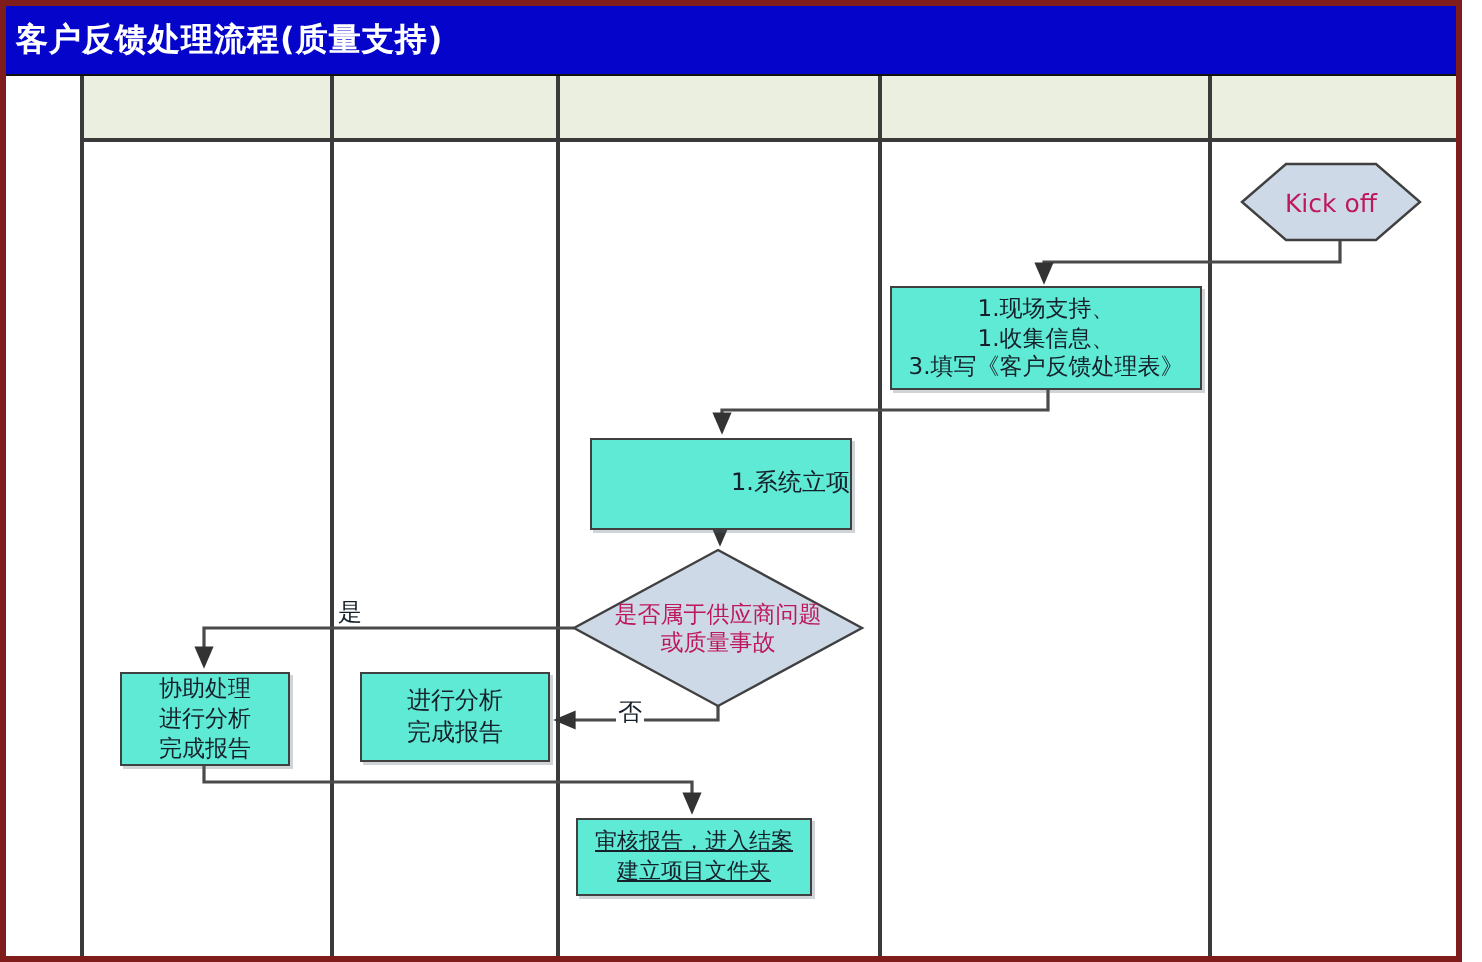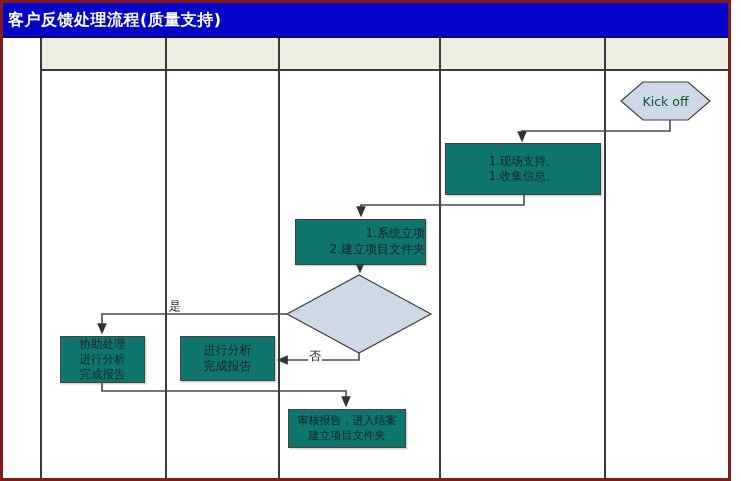--- a/index.html
+++ b/index.html
@@ -13,30 +13,30 @@
     position:absolute;left:0;top:0;right:0;height:35px;
     background:#0404cb;border-bottom:1px solid #101010;box-sizing:border-box;
     color:#ffffff;font-size:16px;font-weight:bold;line-height:34px;
     padding-left:5px;letter-spacing:0.5px;z-index:6;
   }
   .vline{position:absolute;top:35px;bottom:0;width:2px;background:#3a3a3a;z-index:2;}
   .hcell{position:absolute;top:35px;height:31px;background:#ebefdf;z-index:1;}
   .hline{position:absolute;left:37px;right:0;top:66px;height:2px;background:#3a3a3a;z-index:2;}
   .overlay{position:absolute;left:0;top:0;z-index:3;pointer-events:none;}
   .pbox{
-    position:absolute;background:#0f766e;border:1px solid #404040;
+    position:absolute;background:#5eead4;border:1px solid #404040;
     box-sizing:border-box;z-index:4;
     display:flex;flex-direction:column;align-items:center;justify-content:center;
     color:#16202b;text-align:center;
     box-shadow:1.5px 1.5px 0 rgba(90,100,110,0.28);
   }
   .pbox div{line-height:1.3;white-space:nowrap;}
   .shape-text{
     position:absolute;z-index:4;display:flex;flex-direction:column;
-    align-items:center;justify-content:center;color:#14532d;text-align:center;
+    align-items:center;justify-content:center;color:#be185d;text-align:center;
   }
   .shape-text div{line-height:1.25;white-space:nowrap;}
   .edge-label{
     position:absolute;z-index:5;background:#ffffff;color:#16202b;
     font-size:12px;line-height:13px;padding:0 1px;
   }
   .fs11{font-size:11px;} .fs115{font-size:11.5px;} .fs12{font-size:12px;} .fs125{font-size:12.5px;}
 </style>
 </head>
 <body>
@@ -71,43 +71,47 @@
       <polyline points="284,311 99,311 99,329" marker-end="url(#arr)"></polyline>
       <polyline points="356,350 356,357 276,357" marker-end="url(#arr)"></polyline>
       <polyline points="99,380 99,388 343,388 343,402" marker-end="url(#arr)"></polyline>
     </g>
     <polygon points="618,98 640,79 685,79 707,98 685,117 640,117" fill="#cdd9e6" stroke="#404040" stroke-width="1.2"></polygon>
     <polygon points="356,272 428,311 356,350 284,311" fill="#cdd9e6" stroke="#404040" stroke-width="1.2"></polygon>
   </svg>
 
   <div class="shape-text fs125" style="left:618px;top:79px;width:89px;height:38px;">Kick off</div>
 
+  <div class="shape-text fs115" style="left:286px;top:293px;width:140px;height:36px;">
+    <div>是否属于供应商问题</div>
+    <div>或质量事故</div>
+  </div>
 
   <div class="pbox fs115" style="left:442px;top:140px;width:156px;height:52px;">
     <div>1.现场支持、</div>
     <div>1.收集信息、</div>
+    <div>3.填写《客户反馈处理表》</div>
   </div>
 
   <div class="pbox fs12" style="left:292px;top:216px;width:131px;height:46px;align-items:flex-end;">
     <div>1.系统立项</div>
-    <div>2.建立项目文件夹</div>
   </div>
 
   <div class="pbox fs115" style="left:57px;top:333px;width:85px;height:47px;align-items:center;">
     <div>协助处理</div>
     <div>进行分析</div>
     <div>完成报告</div>
   </div>
 
   <div class="pbox fs12" style="left:177px;top:333px;width:95px;height:45px;">
     <div>进行分析</div>
     <div>完成报告</div>
   </div>
 
-  <div class="pbox fs11" style="left:285px;top:406px;width:118px;height:39px;">
+  <div class="pbox fs11" style="left:285px;top:406px;width:118px;height:39px;text-decoration:underline;">
     <div>审核报告，进入结案</div>
     <div>建立项目文件夹</div>
   </div>
 
   <div class="edge-label" style="left:165px;top:297px;">是</div>
   <div class="edge-label" style="left:305px;top:347px;">否</div>
 
 </div>
 
 </body></html>

